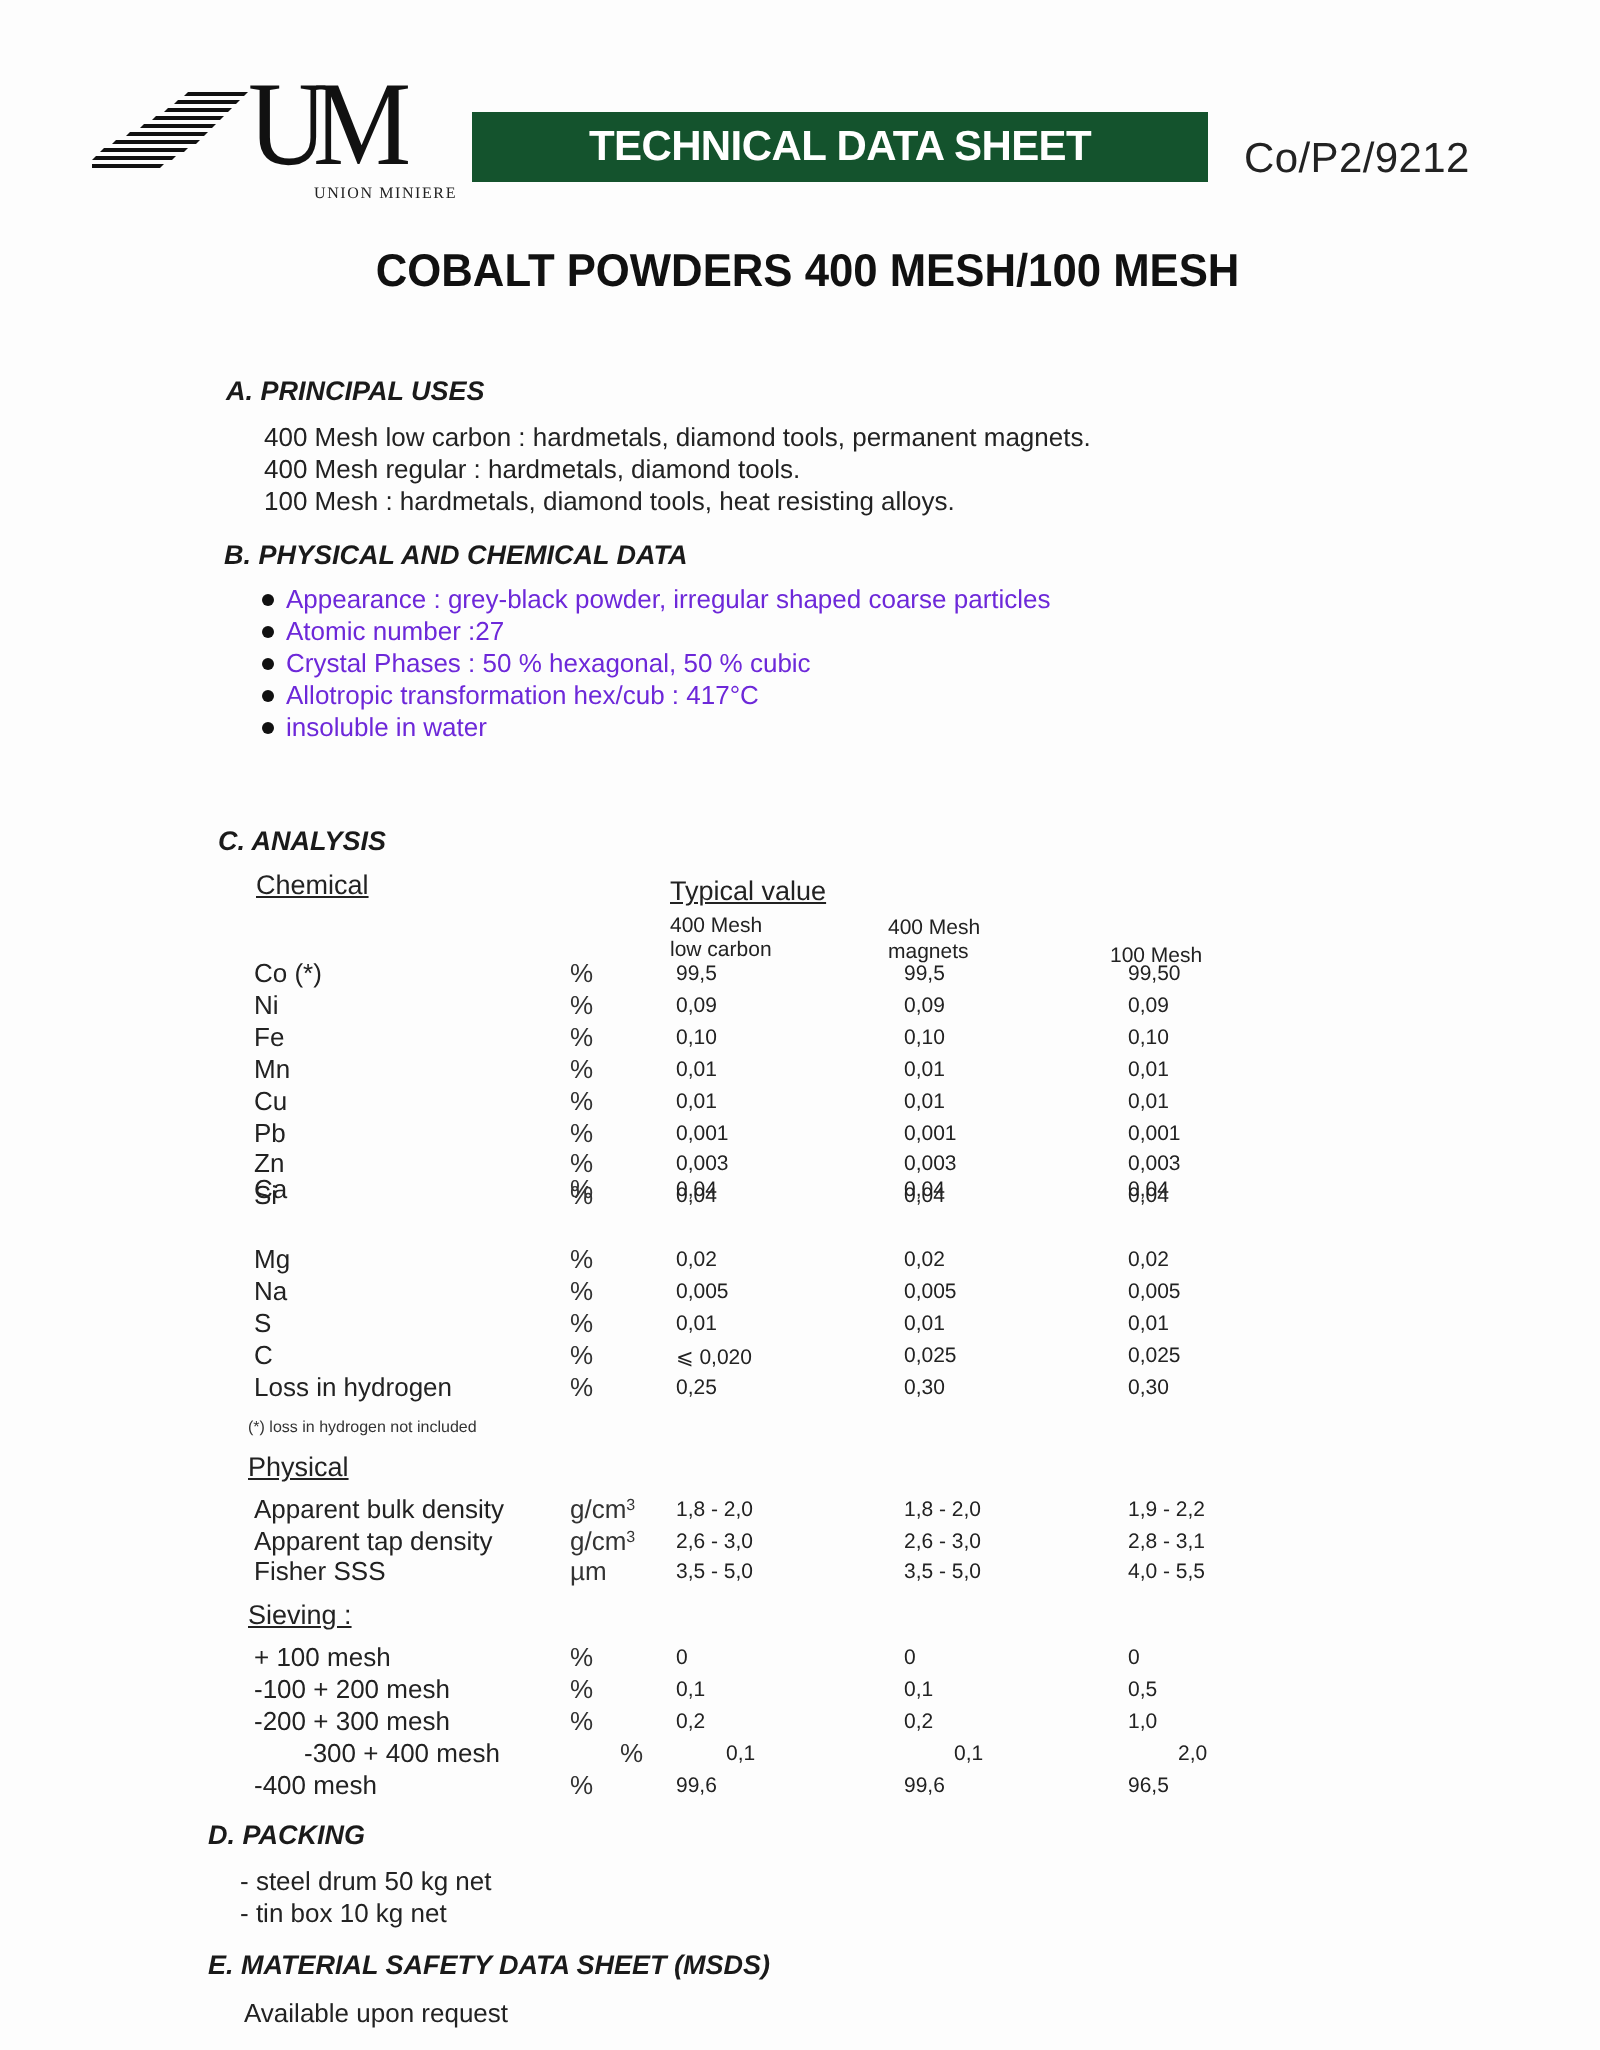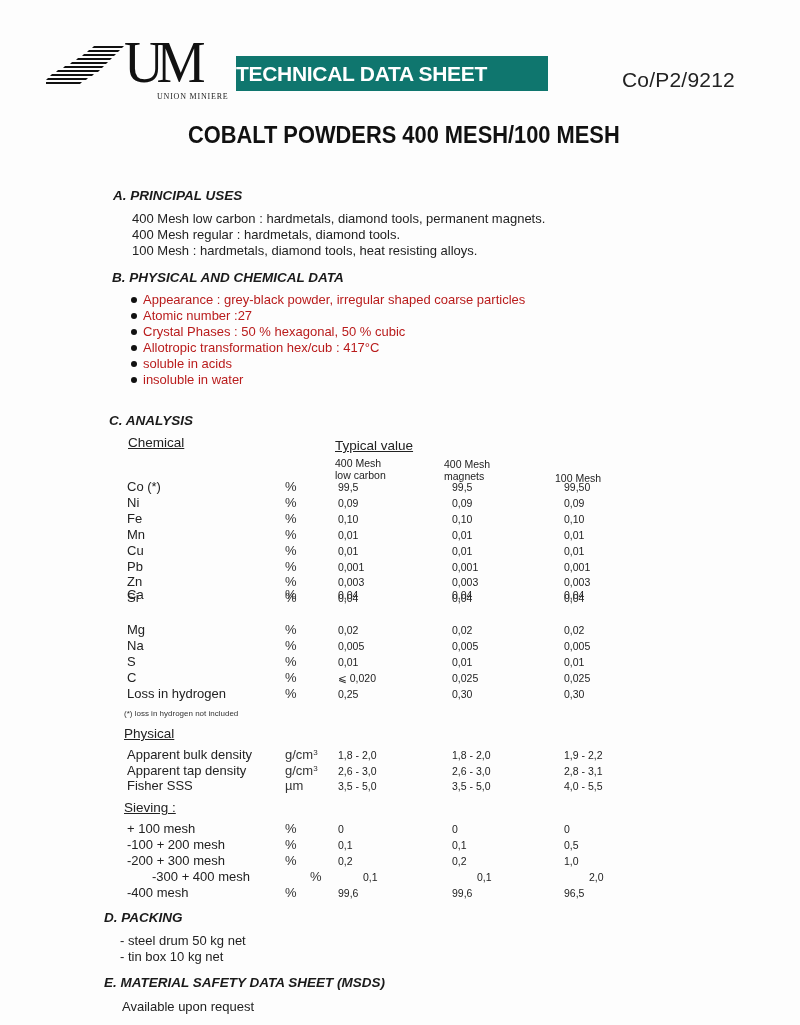--- a/index.html
+++ b/index.html
@@ -6,33 +6,33 @@
   body {
     width: 800px; height: 1025px; background: #fdfdfd; position: relative; overflow: hidden;
     font-family: "Liberation Sans", sans-serif; color: #1a1a1a;
   }
   .abs { position: absolute; }
   
   #logo { left: 46px; top: 40px; width: 180px; height: 64px; }
   #logo-stripes { left: 0; top: 6px; width: 80px; height: 42px; }
   #logo-um { left: 78px; top: -8px; font-family: "Liberation Serif", serif; font-size: 60px; letter-spacing: -8px; line-height: 60px; color: #111; transform: scaleX(0.92); transform-origin: left; }
   #logo-sub { left: 82px; top: 52px; font-family: "Liberation Serif", serif; font-size: 8px; letter-spacing: 0.8px; color: #222; white-space: nowrap; padding-left: 29px; }
-  #tds-banner { left: 236px; top: 56px; width: 312px; height: 35px; background: #0f766e; color: #fff;
-    font-weight: bold; font-size: 21px; line-height: 35px; letter-spacing: -0.3px; }
+  #tds-banner { left: 236px; top: 56px; width: 368px; height: 35px; background: #14532d; color: #fff;
+    font-weight: bold; font-size: 21px; line-height: 35px; text-align: center; letter-spacing: -0.3px; }
   #doc-ref { left: 622px; top: 68px; font-size: 21px; color: #222; letter-spacing: 0.2px; }
   #doc-title { left: 0; width: 800px; top: 122px; text-align: center; font-size: 23px; font-weight: bold; color: #111; padding-left: 8px; box-sizing: border-box; transform: scaleX(0.95); }
 
   .sec-head { font-style: italic; font-weight: bold; font-size: 13.5px; color: #1a1a1a; }
   .body-txt { font-size: 13px; color: #222; line-height: 16px; }
 
   #sec-a { left: 113px; top: 188px; }
   #uses { left: 132px; top: 211px; }
   #sec-b { left: 112px; top: 270px; }
   #props { left: 131px; top: 292px; margin: 0; padding: 0; list-style: none; }
-  #props li { position: relative; padding-left: 12px; line-height: 16px; font-size: 13px; color: #b91c1c; }
+  #props li { position: relative; padding-left: 12px; line-height: 16px; font-size: 13px; color: #6d28d9; }
   #props li::before { content: ""; position: absolute; left: 0; top: 5px; width: 6px; height: 6px; border-radius: 50%; background: #111; }
 
   #sec-c { left: 109px; top: 413px; }
   .ul { text-decoration: underline; font-size: 13.5px; color: #222; }
   #chem-head { left: 128px; top: 435px; }
   #typ-head { left: 335px; top: 438px; }
   .colhead { font-size: 10.5px; color: #222; line-height: 12px; }
   #ch1 { left: 335px; top: 457px; }
   #ch2 { left: 444px; top: 458px; }
   #ch3 { left: 555px; top: 458px; margin-top: 14px; }
@@ -86,21 +86,20 @@
   <div>400 Mesh regular : hardmetals, diamond tools.</div>
   <div>100 Mesh : hardmetals, diamond tools, heat resisting alloys.</div>
 </div>
 
 <div id="sec-b" class="abs sec-head">B. PHYSICAL AND CHEMICAL DATA</div>
 <ul id="props" class="abs">
   <li>Appearance : grey-black powder, irregular shaped coarse particles</li>
   <li>Atomic number :27</li>
   <li>Crystal Phases : 50 % hexagonal, 50 % cubic</li>
   <li>Allotropic transformation hex/cub : 417°C</li>
-  <li>soluble in acids</li>
   <li>insoluble in water</li>
 </ul>
 
 <div id="sec-c" class="abs sec-head">C. ANALYSIS</div>
 <div id="chem-head" class="abs ul">Chemical</div>
 <div id="typ-head" class="abs ul">Typical value</div>
 <div id="ch1" class="abs colhead">
   <div>400 Mesh</div>
   <div>low carbon</div>
 </div>

